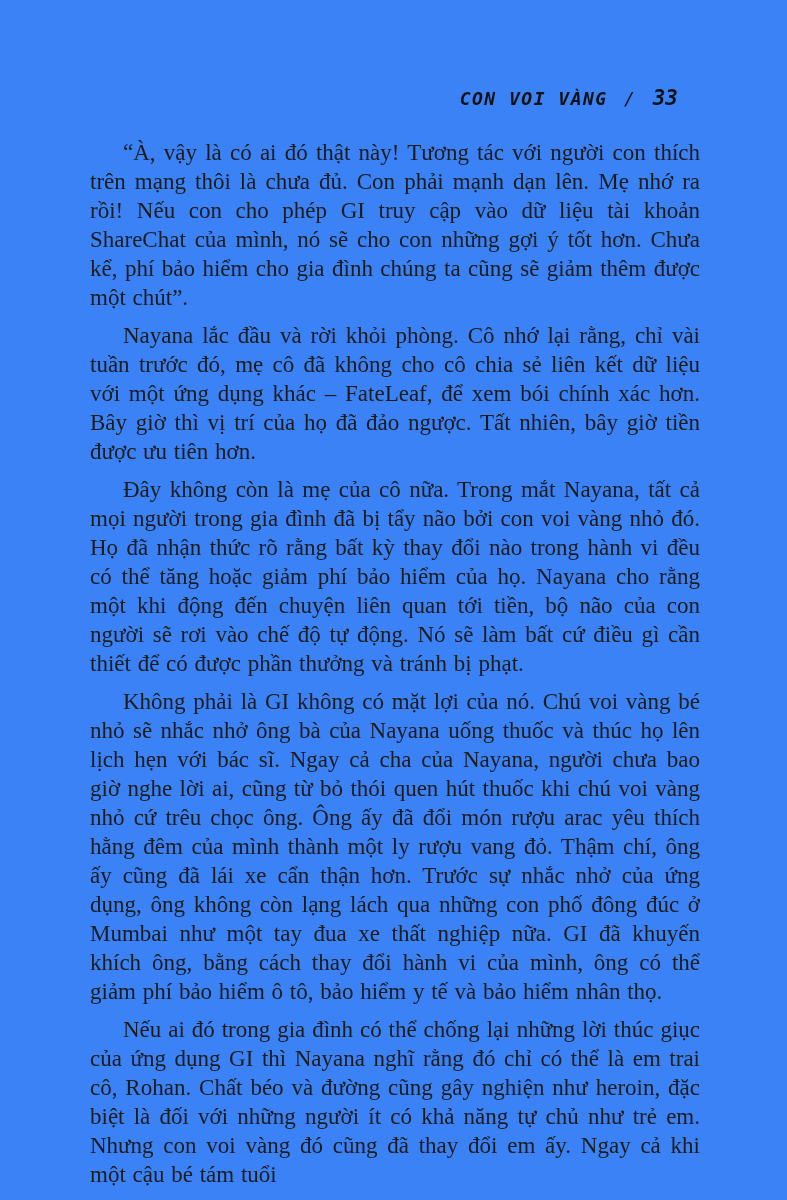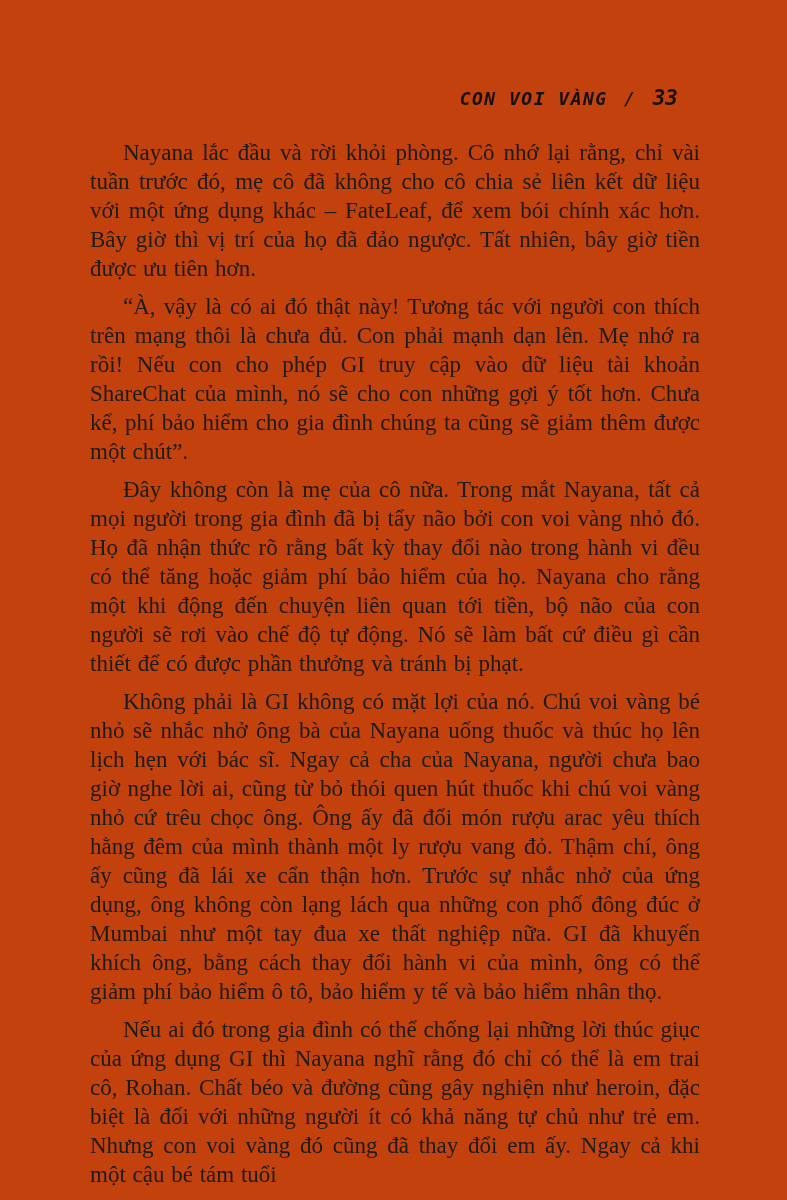--- a/index.html
+++ b/index.html
@@ -4,21 +4,21 @@
 <style>
   html, body {
     margin: 0;
     padding: 0;
     background: #ffffff;
   }
   .page {
     position: relative;
     width: 787px;
     height: 1200px;
-    background: #c2410c;
+    background: #3b82f6;
     overflow: hidden;
     box-sizing: border-box;
     font-family: "Liberation Serif", serif;
     color: #1c1c1c;
   }
   .running-header {
     position: absolute;
     top: 86px;
     left: 90px;
     width: 588px;
@@ -58,20 +58,20 @@
 </head>
 <body>
 
 <div class="page">
 
   <div class="running-header">
     <span>CON VOI VÀNG</span><span class="sep"> <span>/</span> </span><span class="page-num">33</span>
   </div>
 
   <div class="body-text">
+    <p>“À, vậy là có ai đó thật này! Tương tác với người con thích trên mạng thôi là chưa đủ. Con phải mạnh dạn lên. Mẹ nhớ ra rồi! Nếu con cho phép GI truy cập vào dữ liệu tài khoản ShareChat của mình, nó sẽ cho con những gợi ý tốt hơn. Chưa kể, phí bảo hiểm cho gia đình chúng ta cũng sẽ giảm thêm được một chút”.</p>
     <p>Nayana lắc đầu và rời khỏi phòng. Cô nhớ lại rằng, chỉ vài tuần trước đó, mẹ cô đã không cho cô chia sẻ liên kết dữ liệu với một ứng dụng khác – FateLeaf, để xem bói chính xác hơn. Bây giờ thì vị trí của họ đã đảo ngược. Tất nhiên, bây giờ tiền được ưu tiên hơn.</p>
-    <p>“À, vậy là có ai đó thật này! Tương tác với người con thích trên mạng thôi là chưa đủ. Con phải mạnh dạn lên. Mẹ nhớ ra rồi! Nếu con cho phép GI truy cập vào dữ liệu tài khoản ShareChat của mình, nó sẽ cho con những gợi ý tốt hơn. Chưa kể, phí bảo hiểm cho gia đình chúng ta cũng sẽ giảm thêm được một chút”.</p>
     <p>Đây không còn là mẹ của cô nữa. Trong mắt Nayana, tất cả mọi người trong gia đình đã bị tẩy não bởi con voi vàng nhỏ đó. Họ đã nhận thức rõ rằng bất kỳ thay đổi nào trong hành vi đều có thể tăng hoặc giảm phí bảo hiểm của họ. Nayana cho rằng một khi động đến chuyện liên quan tới tiền, bộ não của con người sẽ rơi vào chế độ tự động. Nó sẽ làm bất cứ điều gì cần thiết để có được phần thưởng và tránh bị phạt.</p>
     <p>Không phải là GI không có mặt lợi của nó. Chú voi vàng bé nhỏ sẽ nhắc nhở ông bà của Nayana uống thuốc và thúc họ lên lịch hẹn với bác sĩ. Ngay cả cha của Nayana, người chưa bao giờ nghe lời ai, cũng từ bỏ thói quen hút thuốc khi chú voi vàng nhỏ cứ trêu chọc ông. Ông ấy đã đổi món rượu arac yêu thích hằng đêm của mình thành một ly rượu vang đỏ. Thậm chí, ông ấy cũng đã lái xe cẩn thận hơn. Trước sự nhắc nhở của ứng dụng, ông không còn lạng lách qua những con phố đông đúc ở Mumbai như một tay đua xe thất nghiệp nữa. GI đã khuyến khích ông, bằng cách thay đổi hành vi của mình, ông có thể giảm phí bảo hiểm ô tô, bảo hiểm y tế và bảo hiểm nhân thọ.</p>
     <p>Nếu ai đó trong gia đình có thể chống lại những lời thúc giục của ứng dụng GI thì Nayana nghĩ rằng đó chỉ có thể là em trai cô, Rohan. Chất béo và đường cũng gây nghiện như heroin, đặc biệt là đối với những người ít có khả năng tự chủ như trẻ em. Nhưng con voi vàng đó cũng đã thay đổi em ấy. Ngay cả khi một cậu bé tám tuổi</p>
   </div>
 
 </div>
 
 </body></html>

